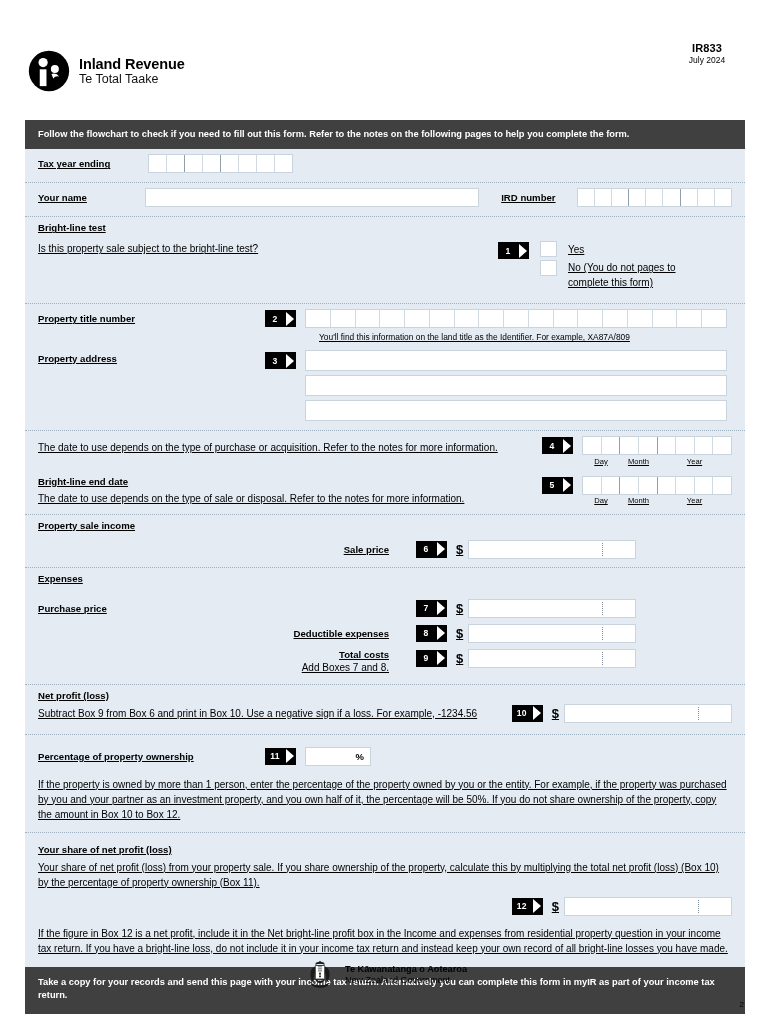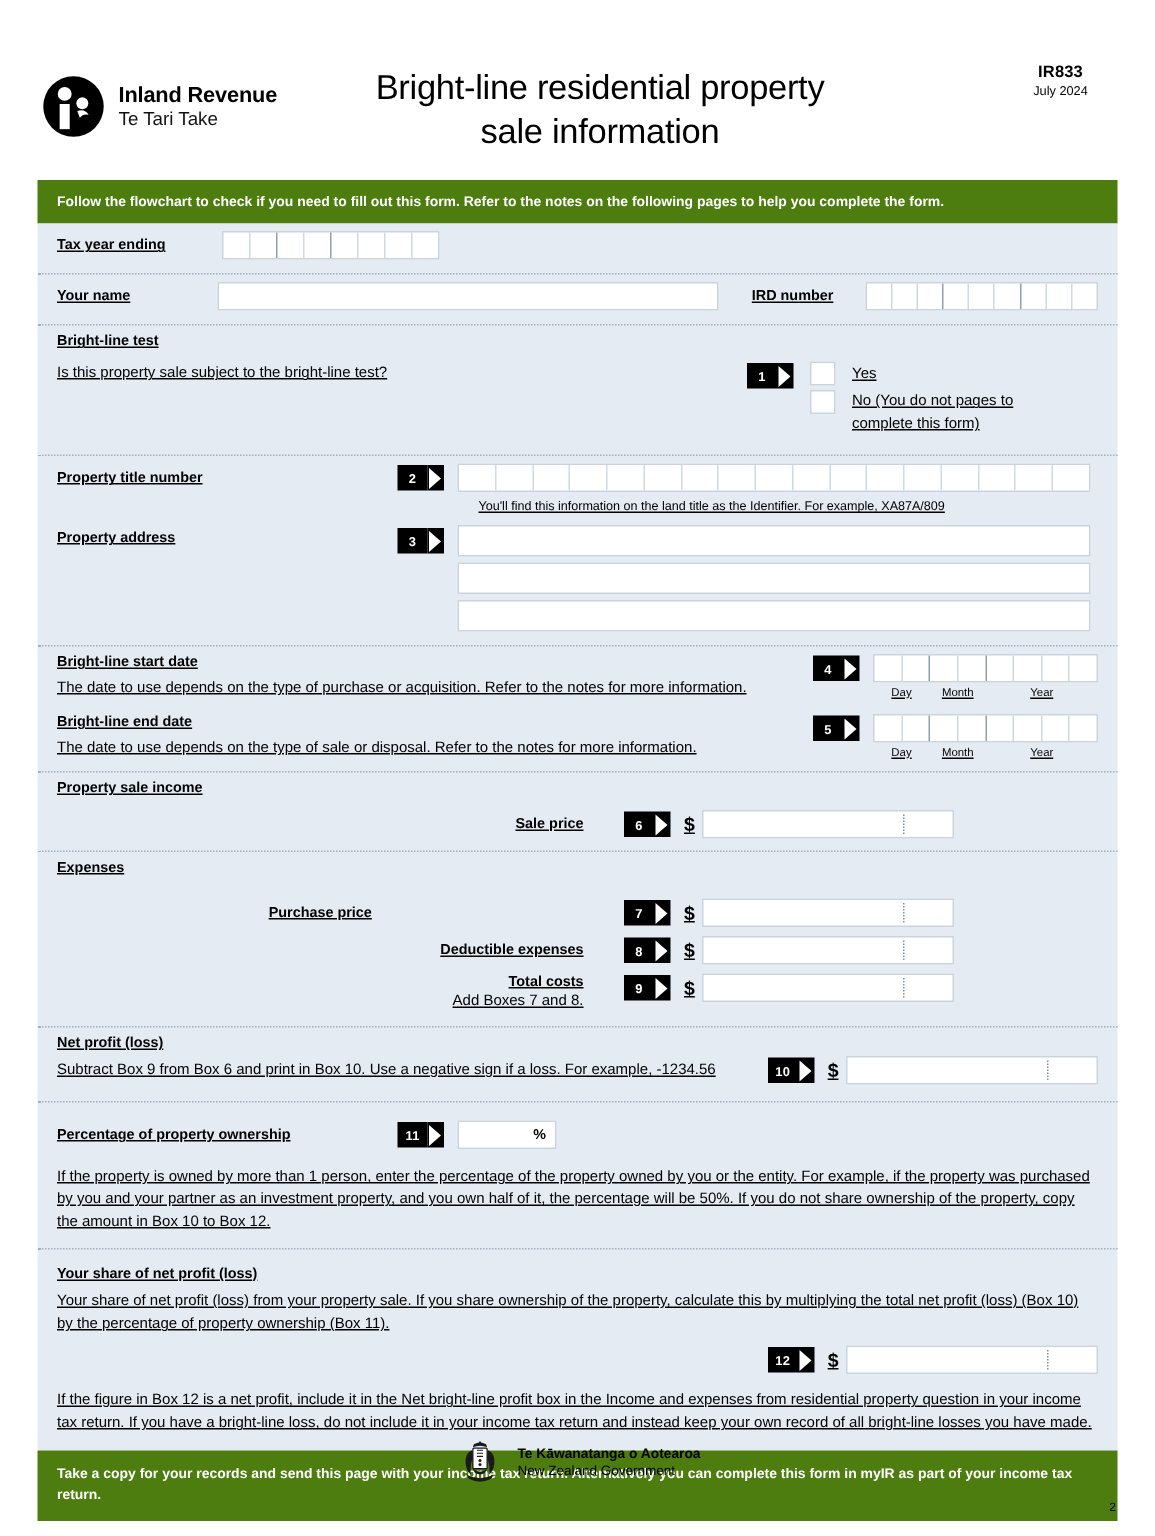--- a/index.html
+++ b/index.html
@@ -26,21 +26,21 @@
     font-weight:normal; letter-spacing:-0.2px;
   }
   .form-code { position:absolute; right:28px; top:42px; text-align:center; width:70px; }
   .form-code .code { font-size:11px; font-weight:bold; letter-spacing:0.1px; }
   .form-code .date { font-size:8.5px; margin-top:1px; }
 
   
   .form-wrap { position:absolute; left:25px; top:120px; width:720px; }
 
   .banner {
-    background:#4d7c0f; color:#fff;
+    background:#404040; color:#fff;
     font-size:9.3px; font-weight:bold;
     padding:8px 13px; line-height:1.45;
   }
   .banner-bottom { padding:9px 13px 11px 13px; }
 
   .body-bg { background:#e4ebf2; }
 
   .sect { padding:5px 13px 9px 13px; position:relative;text-decoration:underline; }
   .divider { border-top:1px dotted #9fb0c0; height:0; margin:0; }
 
@@ -116,28 +116,24 @@
     <div class="logo-block">
       <svg class="ir-mark" viewBox="0 0 100 100">
         <circle cx="50" cy="50" r="48" fill="#000"></circle>
         <circle cx="36" cy="30" r="11" fill="#fff"></circle>
         <path d="M28 46 h16 v40 h-16 z" fill="#fff"></path>
         <circle cx="64" cy="45" r="9.5" fill="#fff"></circle>
         <path d="M56 57 q12 -4 18 6 q-9 -2 -14 5 z" fill="#fff"></path>
       </svg>
       <div>
         <div class="logo-text-1">Inland Revenue</div>
-        <div class="logo-text-2">Te Tari Take</div>
+        <div class="logo-text-2">Te Total Taake</div>
       </div>
     </div>
 
-    <div class="form-title">
-      <div>Bright-line residential property</div>
-      <div>sale information</div>
-    </div>
 
     <div class="form-code">
       <div class="code">IR833</div>
       <div class="date">July 2024</div>
     </div>
   </div>
 
   <div class="form-wrap">
 
     <div class="banner">Follow the flowchart to check if you need to fill out this form. Refer to the notes on the following pages to help you complete the form.</div>
@@ -250,21 +246,20 @@
             <div class="wbox-tall" style="width:422px;margin-top:4px"></div>
             <div class="wbox-tall" style="width:422px;margin-top:4px"></div>
           </div>
         </div>
       </div>
       <div class="divider"></div>
 
       <div class="sect" style="padding-bottom:6px">
         <div class="row" style="align-items:flex-start">
           <div style="width:480px">
-            <div class="label">Bright-line start date</div>
             <div class="label-reg" style="margin-top:4px">The date to use depends on the type of purchase or acquisition. Refer to the notes for more information.</div>
           </div>
           <div class="bn spacer-right" style="margin-top:1px">
             <div class="num">4</div>
             <div class="arw"></div>
           </div>
           <div style="margin-left:9px">
             <div class="segs datefield">
               <div class="seg"></div>
               <div class="seg grp"></div>
@@ -328,21 +323,21 @@
             <div class="mbox"></div>
           </div>
         </div>
       </div>
       <div class="divider"></div>
 
       <div class="sect" style="padding-bottom:9px">
         <div class="label">Expenses</div>
 
         <div class="row" style="margin-top:15px">
-          <div style="width:351px;text-align:center">
+          <div style="width:351px;text-align:left">
             <div class="label">Purchase price</div>
           </div>
           <div class="bn" style="margin-left:27px">
             <div class="num">7</div>
             <div class="arw"></div>
           </div>
           <div class="money" style="margin-left:9px">
             <div class="dollar">$</div>
             <div class="mbox"></div>
           </div>

